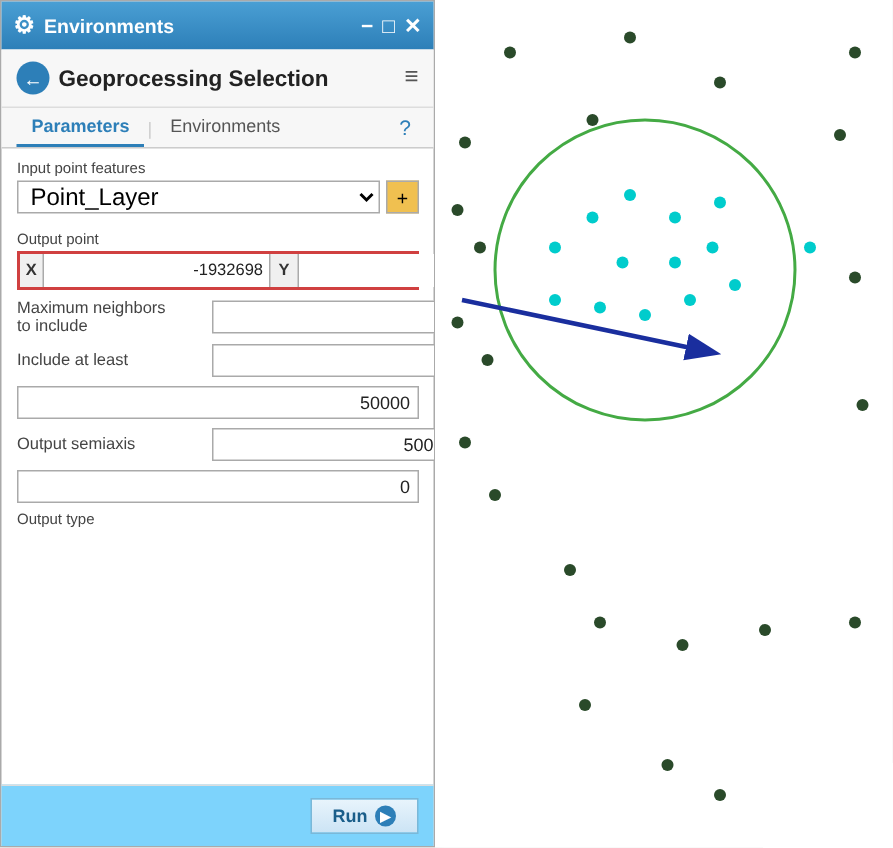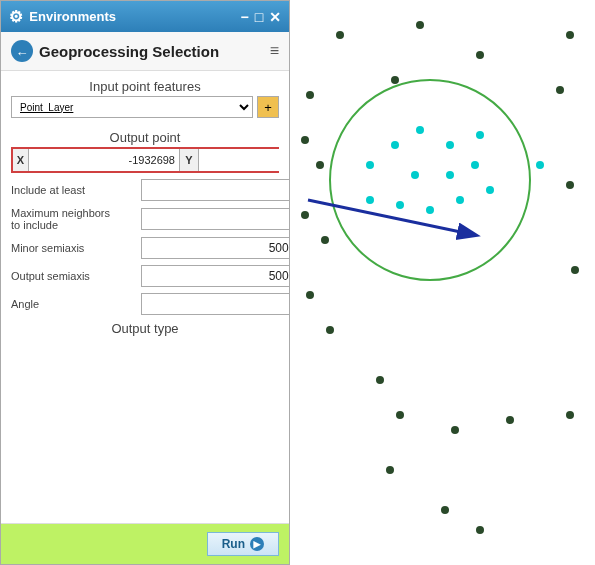--- a/index.html
+++ b/index.html
@@ -144,23 +144,22 @@
       gap: 6px;
     }
 
     .field-group {
       display: flex;
       flex-direction: column;
       gap: 2px;
     }
 
     .field-label {
-      font-size: 13px;
+      font-size: 10px;
       color: #444;
-      text-align: center;
     }
 
     .field-row {
       display: flex;
       align-items: center;
       gap: 4px;
     }
 
     .input-text {
       border: 1px solid #aaa;
@@ -177,25 +176,24 @@
       align-items: center;
       border: 1px solid #aaa;
       background: white;
       height: 22px;
     }
 
     .select-field select {
       border: none;
       background: transparent;
       flex: 1;
-      font-size: 10px;
+      font-size: 16px;
       padding: 0 4px;
       height: 100%;
       outline: none;
-      text-decoration: underline;
     }
 
     .add-btn {
       width: 22px;
       height: 22px;
       background: #f0c050;
       border: 1px solid #aaa;
       display: flex;
       align-items: center;
       justify-content: center;
@@ -271,21 +269,21 @@
       font-size: 12px;
       text-align: right;
       color: #222;
     }
 
     .panel-footer {
       padding: 8px 10px;
       display: flex;
       justify-content: flex-end;
       border-top: 1px solid #ddd;
-      background: #bef264;
+      background: #7dd3fc;
     }
 
     .run-btn {
       background: linear-gradient(to bottom, #e8f4fc, #cce4f5);
       border: 1px solid #7ab8d8;
       padding: 4px 14px;
       font-size: 12px;
       color: #1a5e8a;
       cursor: pointer;
       display: flex;
@@ -361,20 +359,26 @@
   </div>
 
   <div class="panel-header">
     <div class="panel-header-left">
       <div class="back-btn">←</div>
       <span class="panel-title">Geoprocessing Selection</span>
     </div>
     <span class="menu-icon">≡</span>
   </div>
 
+  <div class="tabs">
+    <span class="tab active">Parameters</span>
+    <span class="tab-divider">|</span>
+    <span class="tab">Environments</span>
+    <span class="help-icon">?</span>
+  </div>
 
   <div class="panel-body">
 
     <div class="field-group">
       <span class="field-label">Input point features</span>
       <div class="field-row">
         <div class="select-field" style="flex:1;">
           <select>
             <option>Point_Layer</option>
           </select>
@@ -390,41 +394,39 @@
       <span class="field-label">Output point</span>
       <div class="input-point-row">
         <span class="xy-label">X</span>
         <input class="xy-value" type="text" value="-1932698" style="">
         <span class="xy-sep">Y</span>
         <input class="xy-value" type="text" value="-181959" style="">
       </div>
     </div>
 
     <div class="number-field-row">
+      <span class="number-label">Maximum neighbors<br>to include</span>
+      <input class="number-input" type="text" value="10" style="">
+    </div>
+
+    <div class="number-field-row">
       <span class="number-label">Include at least</span>
       <input class="number-input" type="text" value="5" style="">
     </div>
 
     <div class="number-field-row">
-      <span class="number-label">Maximum neighbors<br>to include</span>
-      <input class="number-input" type="text" value="10" style="">
-    </div>
-
-    <div class="number-field-row">
-      <span class="number-label">Minor semiaxis</span>
       <input class="number-input" type="text" value="50000" style="">
     </div>
 
     <div class="number-field-row">
       <span class="number-label">Output semiaxis</span>
       <input class="number-input" type="text" value="50000" style="">
     </div>
 
     <div class="number-field-row">
-      <span class="number-label">Angle</span>
       <input class="number-input" type="text" value="0" style="">
     </div>
 
     <div class="field-group">
       <span class="field-label">Output type</span>
     </div>
 
   </div>
 
   <div class="panel-footer">

